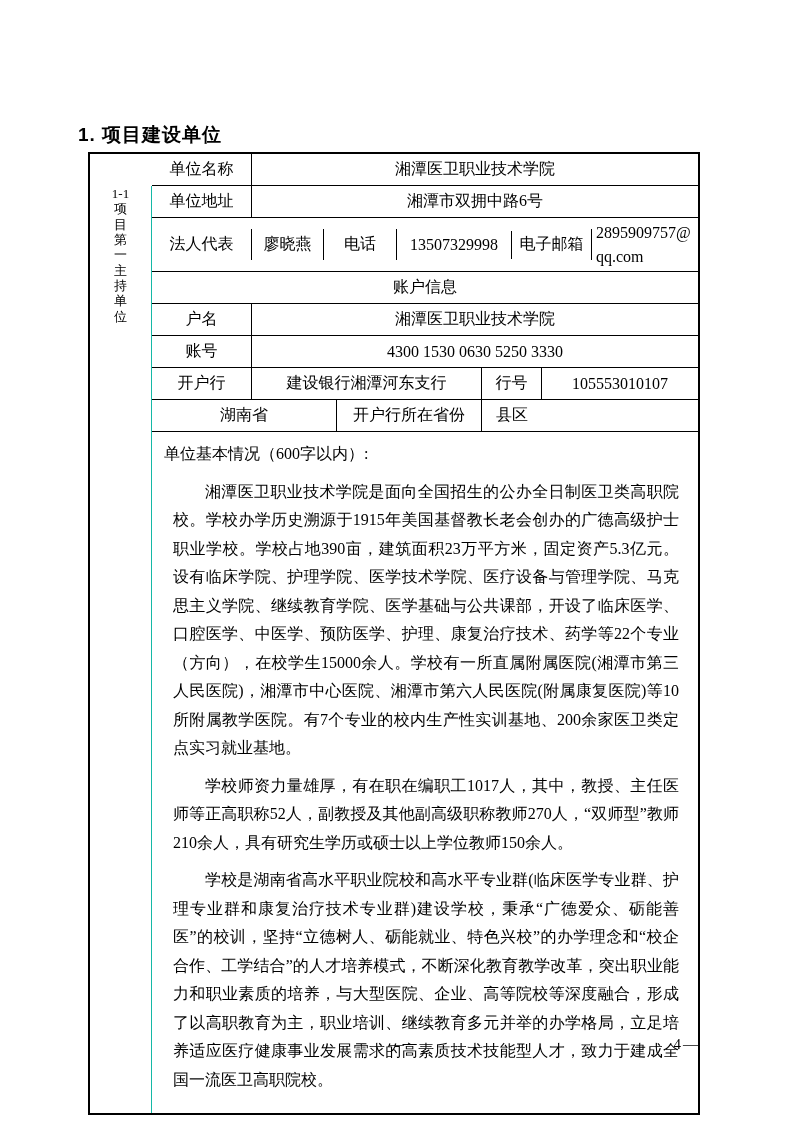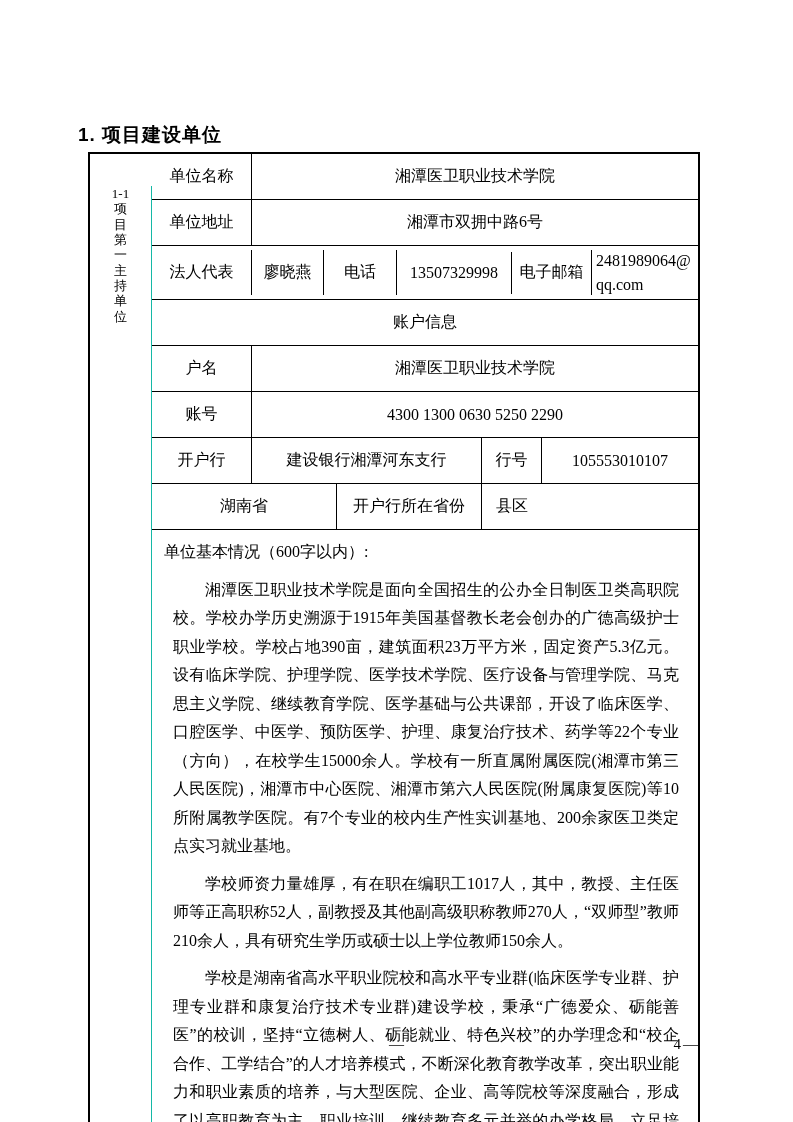--- a/index.html
+++ b/index.html
@@ -27,21 +27,21 @@
     white-space:pre-line;text-align:center;
     font-size:13px;line-height:1.18;
   }
   .rows{flex:1;display:flex;flex-direction:column;min-width:0;}
   .row{display:flex;border-bottom:1px solid #000;min-height:28px;}
   .rows > .row:last-child{border-bottom:none;}
   .row-legal{min-height:53px;}
   .cell{
     border-right:1px solid #000;box-sizing:border-box;
     display:flex;align-items:center;justify-content:center;
-    text-align:center;padding:12px 4px;min-width:0;
+    text-align:center;padding:5px 4px;min-width:0;
   }
   .row .cell:last-child{border-right:none;}
   .grow{flex:1;}
   .w100{width:100px;flex:none;}
   .w72{width:72px;flex:none;}
   .w73{width:73px;flex:none;}
   .w115{width:115px;flex:none;}
   .w80{width:80px;flex:none;}
   .w230{width:230px;flex:none;}
   .w60{width:60px;flex:none;}
@@ -108,35 +108,35 @@
         <div class="cell w100">单位地址</div>
         <div class="cell grow">湘潭市双拥中路6号</div>
       </div>
 
       <div class="row row-legal">
         <div class="cell w100">法人代表</div>
         <div class="cell w72">廖晓燕</div>
         <div class="cell w73">电话</div>
         <div class="cell w115">13507329998</div>
         <div class="cell w80">电子邮箱</div>
-        <div class="cell grow email-cell">2481989064@qq.com</div>
+        <div class="cell grow email-cell">2895909757@qq.com</div>
       </div>
 
       <div class="row">
         <div class="cell grow">账户信息</div>
       </div>
 
       <div class="row">
         <div class="cell w100">户名</div>
         <div class="cell grow">湘潭医卫职业技术学院</div>
       </div>
 
       <div class="row">
         <div class="cell w100">账号</div>
-        <div class="cell grow">4300 1300 0630 5250 2290</div>
+        <div class="cell grow">4300 1530 0630 5250 3330</div>
       </div>
 
       <div class="row">
         <div class="cell w100">开户行</div>
         <div class="cell w230">建设银行湘潭河东支行</div>
         <div class="cell w60">行号</div>
         <div class="cell grow">105553010107</div>
       </div>
 
       <div class="row">

